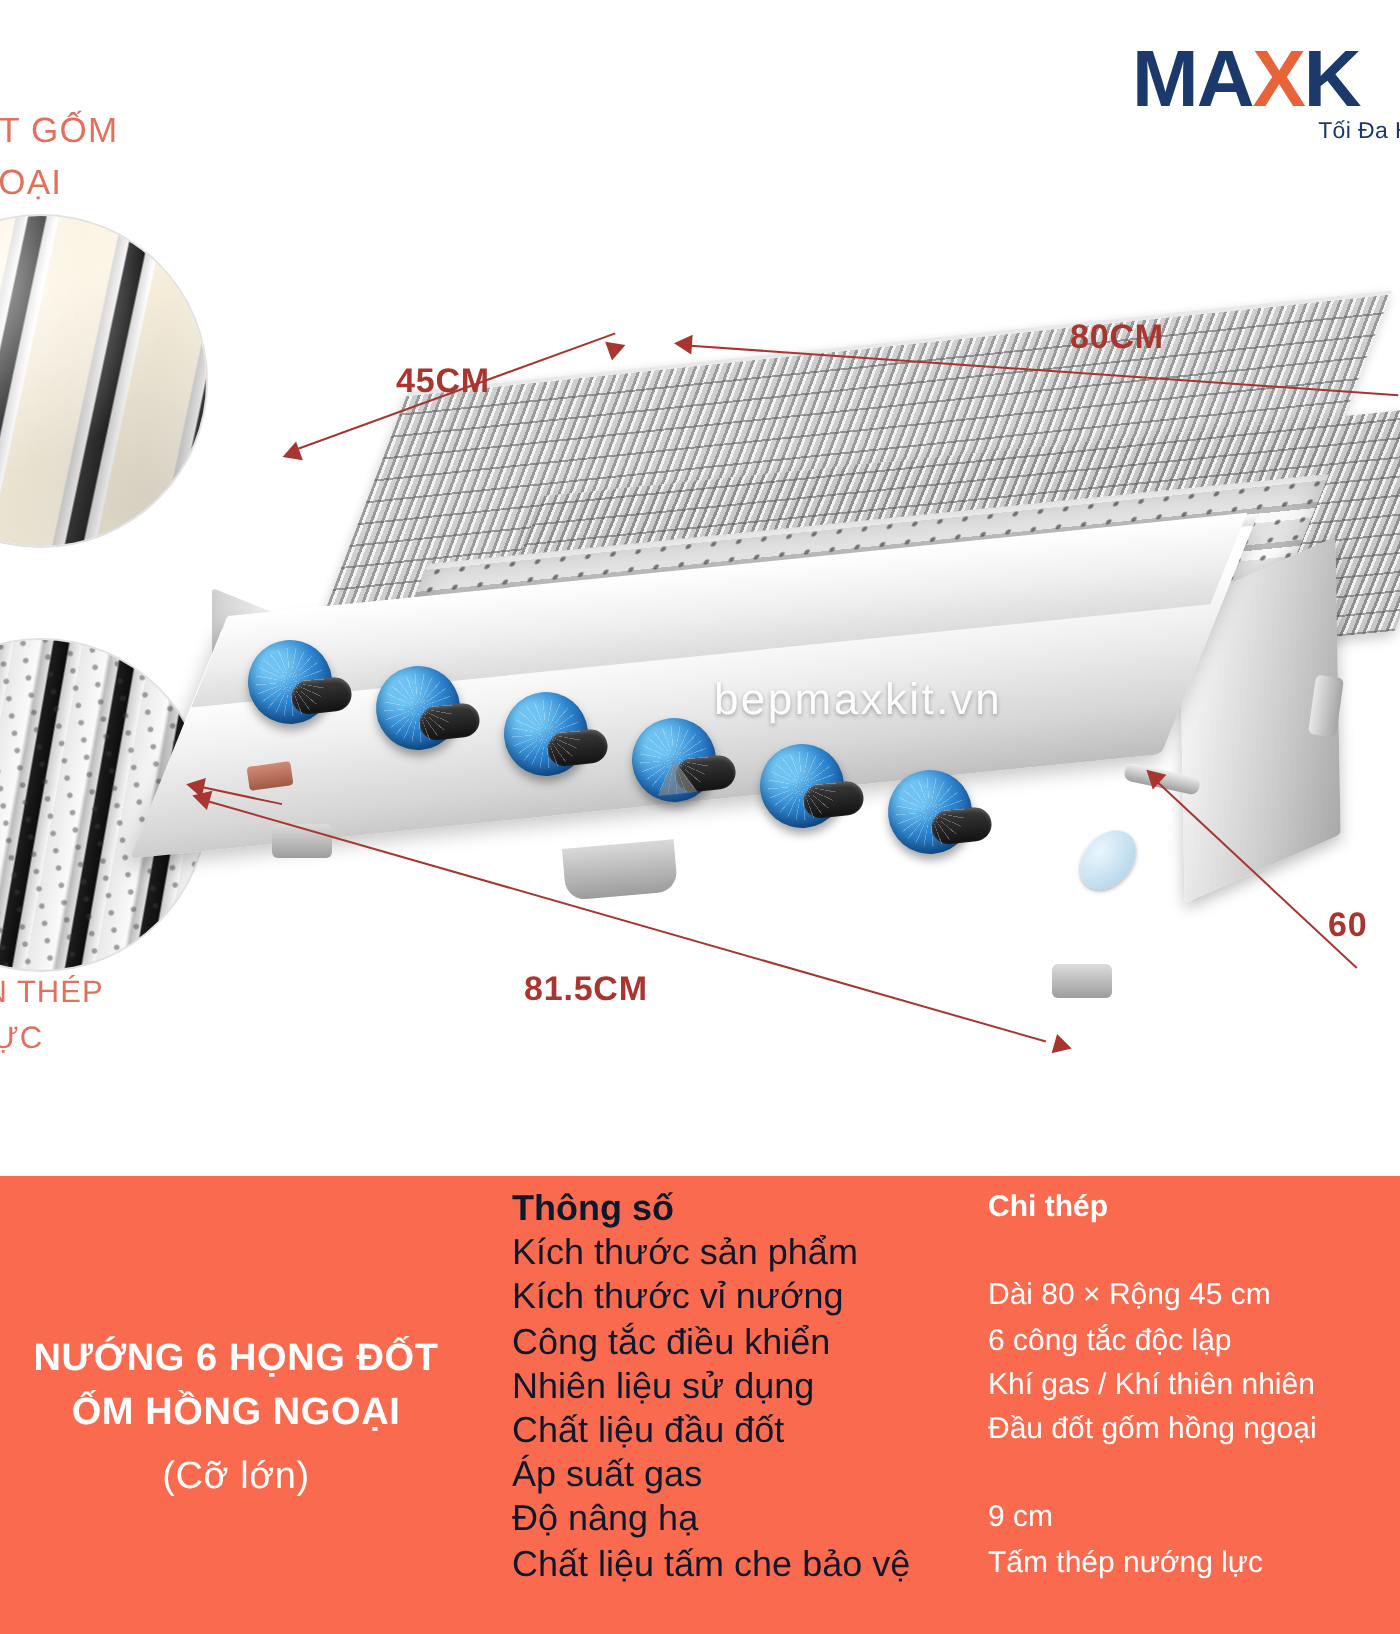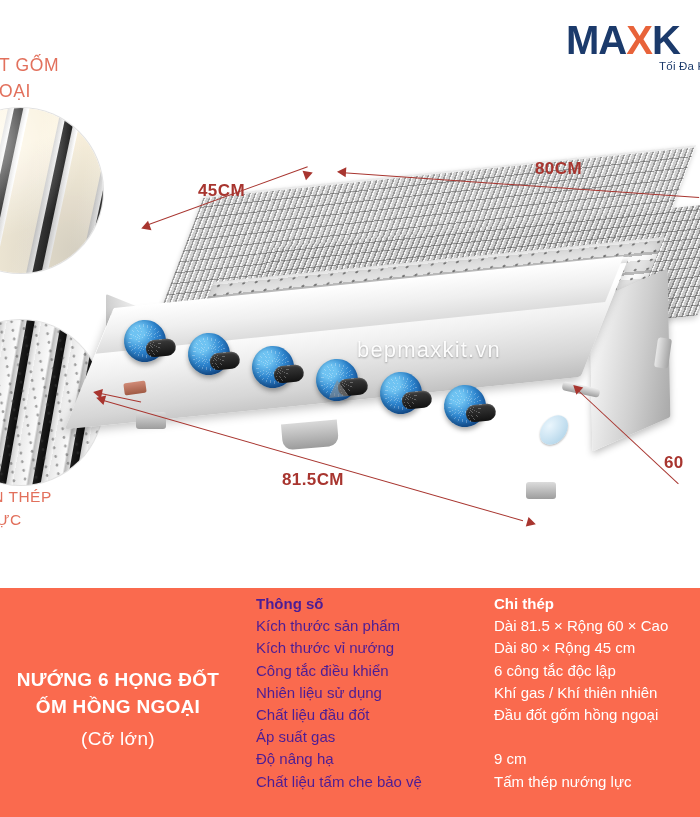--- a/index.html
+++ b/index.html
@@ -235,21 +235,21 @@
   }
   .panel-sub{
     color:#ffffff;font-size:19px;font-weight:500;letter-spacing:.3px;
     text-align:center;margin-top:5px;
   }
   .spec{
     position:absolute;left:256px;top:5px;width:452px;
   }
   .spec-row{display:flex;line-height:22.2px;}
   .spec-row .k{
-    width:238px;color:#4c1d95;font-size:15px;white-space:nowrap;overflow:hidden;
+    width:238px;color:#0f172a;font-size:18px;white-space:nowrap;overflow:hidden;
   }
   .spec-row .v{
     color:#ffffff;font-size:15px;white-space:nowrap;
   }
   .spec-head .k,.spec-head .v{font-weight:600;}
 </style>
 </head>
 <body>
 
 <div id="stage">
@@ -310,21 +310,21 @@
   <div class="arrowhead" style="left:141px;top:222px;border-right:9px solid #a8352f;transform:rotate(-20deg);"></div>
   <div class="dimlbl" style="left:198px;top:169px;margin-top:12px;">45CM</div>
 
   <div class="dimline" style="left:340px;top:172px;width:360px;transform:rotate(4deg);"></div>
   <div class="arrowhead" style="left:337px;top:167px;border-right:9px solid #a8352f;transform:rotate(4deg);"></div>
   <div class="dimlbl" style="left:535px;top:159px;">80CM</div>
 
   <div class="dimline" style="left:100px;top:399px;width:440px;transform:rotate(16deg);"></div>
   <div class="arrowhead" style="left:96px;top:394px;border-right:9px solid #a8352f;transform:rotate(16deg);"></div>
   <div class="arrowhead" style="left:527px;top:518px;border-left:9px solid #a8352f;transform:rotate(16deg);"></div>
-  <div class="dimlbl" style="left:262px;top:470px;margin-left:20px;">81.5CM</div>
+  <div class="dimlbl" style="left:262px;top:485px;">81.5CM</div>
 
   <div class="dimline" style="left:576px;top:388px;width:140px;transform:rotate(43deg);"></div>
   <div class="arrowhead" style="left:572px;top:383px;border-right:9px solid #a8352f;transform:rotate(43deg);"></div>
   <div class="dimlbl" style="left:664px;top:453px;">60</div>
 
   <div class="dimline" style="left:96px;top:392px;width:46px;transform:rotate(12deg);"></div>
   <div class="arrowhead" style="left:93px;top:388px;border-right:9px solid #a8352f;transform:rotate(12deg);"></div>
 
   <div class="panel">
 
@@ -335,21 +335,20 @@
     </div>
 
     <div class="spec">
       <div class="spec-row spec-head">
         <div class="k">Thông số</div>
         <div class="v">Chi thép</div>
       </div>
 
       <div class="spec-row">
         <div class="k">Kích thước sản phẩm</div>
-        <div class="v">Dài 81.5 × Rộng 60 × Cao</div>
       </div>
       <div class="spec-row">
         <div class="k">Kích thước vỉ nướng</div>
         <div class="v">Dài 80 × Rộng 45 cm</div>
       </div>
       <div class="spec-row">
         <div class="k">Công tắc điều khiển</div>
         <div class="v">6 công tắc độc lập</div>
       </div>
       <div class="spec-row">

